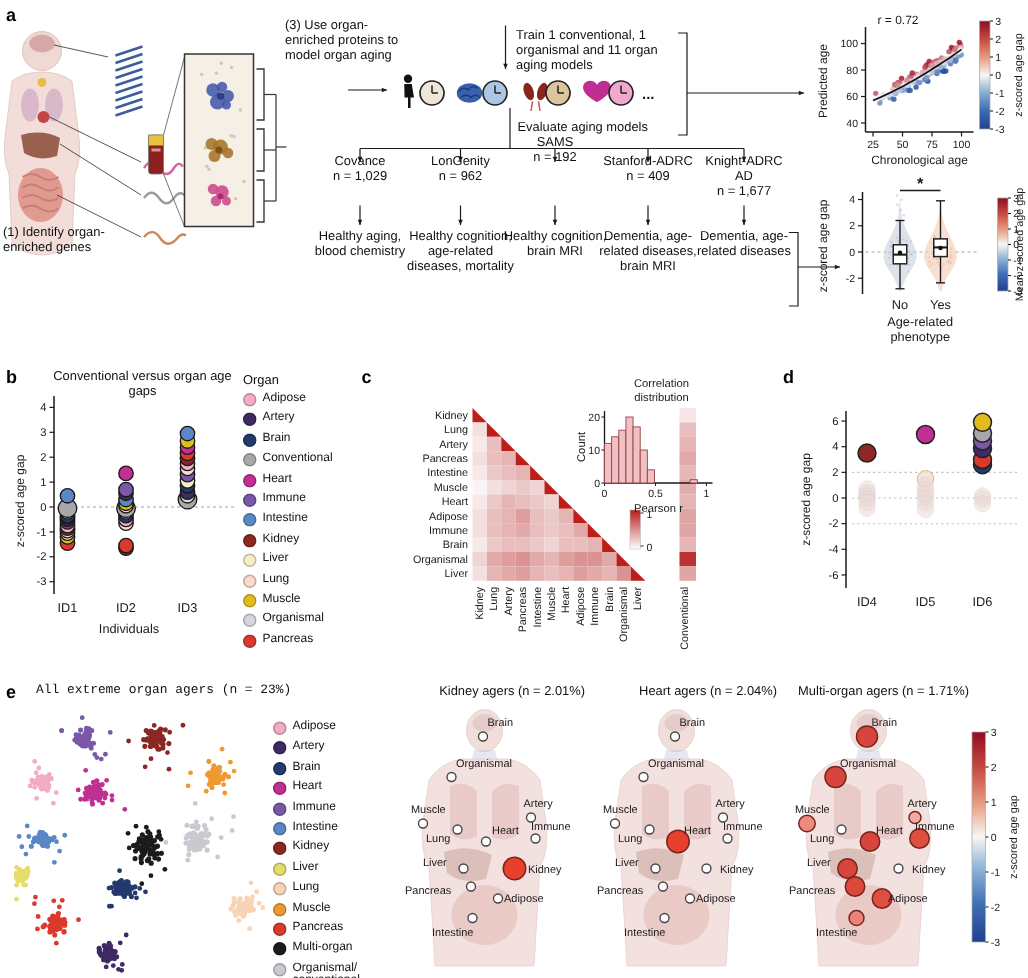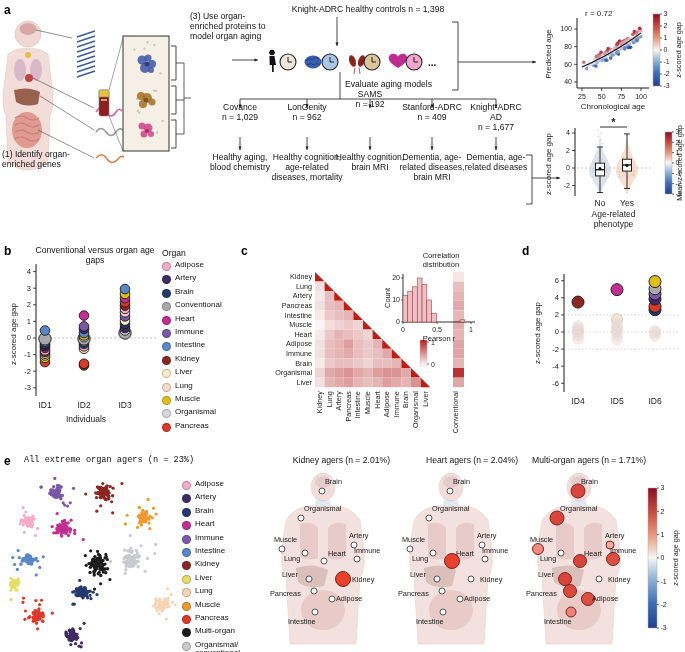--- a/index.html
+++ b/index.html
@@ -175,21 +175,21 @@
     </svg>
 
   <div class="panel-label" style="left:4px;top:3px;">a</div>
   <div class="panel-label" style="left:4px;top:244px;">b</div>
   <div class="panel-label" style="left:241px;top:244px;">c</div>
   <div class="panel-label" style="left:522px;top:244px;">d</div>
   <div class="panel-label" style="left:4px;top:454px;">e</div>
 
   <div class="txt" style="left:2px;top:150px;width:82px;">(1) Identify organ-enriched genes</div>
   <div class="txt" style="left:190px;top:12px;width:76px;">(3) Use organ-enriched proteins to model organ aging</div>
-  <div class="txt ctr" style="left:258px;top:5px;width:220px;">Knight-ADRC healthy controls n = 1,398</div>
+  <div class="txt" style="left:344px;top:19px;width:112px;">Train 1 conventional, 1 organismal and 11 organ aging models</div>
   <div class="txt" style="left:345px;top:80px;width:100px;">Evaluate aging models</div>
   <div id="cohorts">
       <div class="txt ctr" style="left: 210px; top: 103px; width: 60px;">
         <div>Covance</div>
         <div>n = 1,029</div>
       </div>
       <div class="txt ctr" style="left: 203px; top: 153px; width: 74px;">Healthy aging, blood chemistry</div>
       <div class="txt ctr" style="left: 277px; top: 103px; width: 60px;">
         <div>LonGenity</div>
         <div>n = 962</div>

